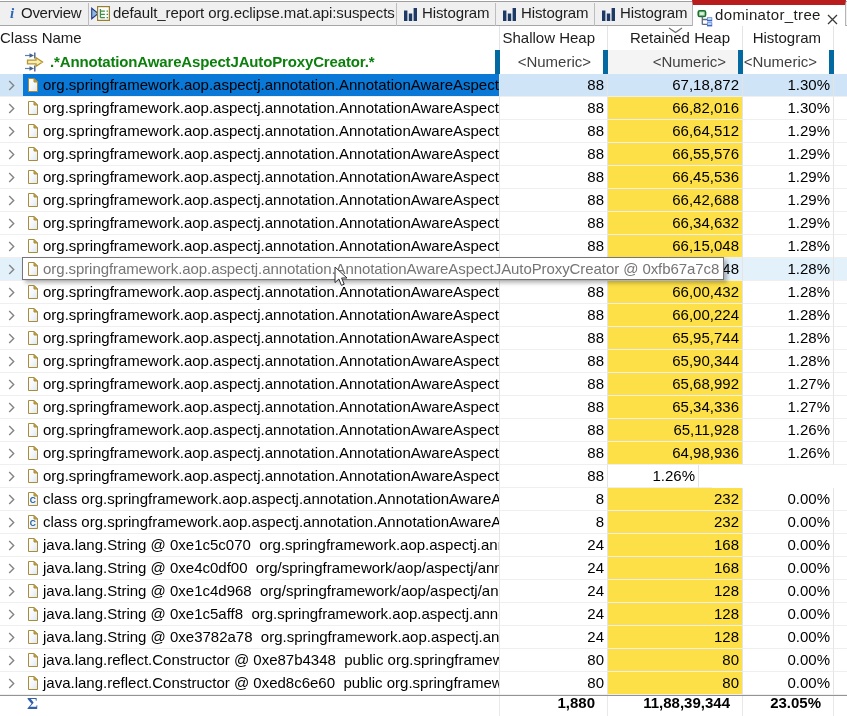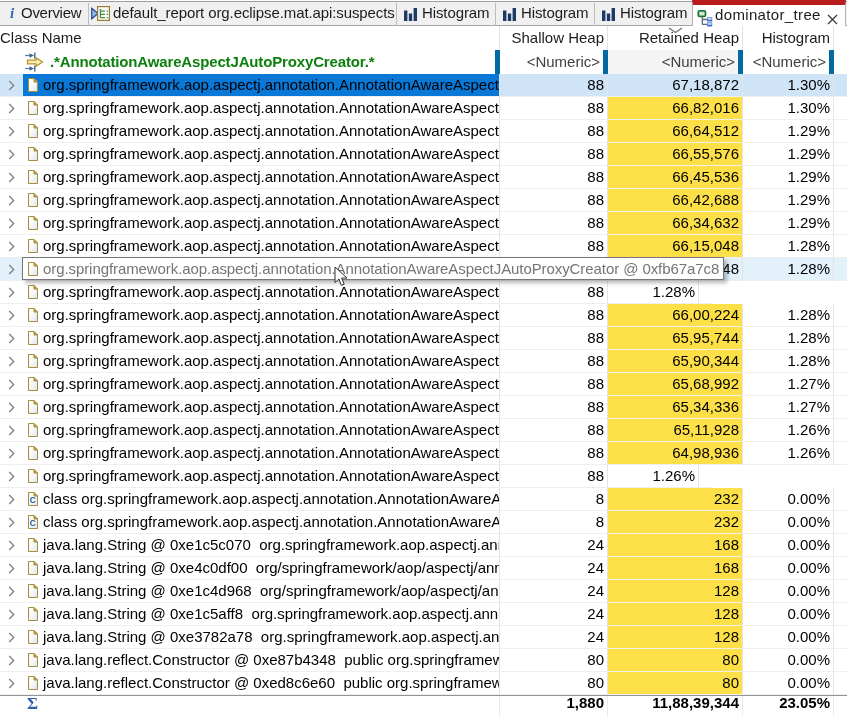--- a/index.html
+++ b/index.html
@@ -12,21 +12,21 @@
 .tab .ticon{position:absolute;top:3px}
 .tsep{position:absolute;top:2px;height:23px;width:1px;background:#bdbdbd}
 #atab{position:absolute;left:692px;top:0;width:154px;height:26px;background:#fff;
  border-left:1px solid #b5b5b5;border-right:1px solid #b5b5b5;border-top:5px solid #b91c1c}
 #atab span.txt{position:absolute;left:22px;top:1px;font-size:15px;letter-spacing:0.35px;color:#1c1c1c}
 
 #hdr{position:absolute;left:0;top:26px;width:847px;height:24px;display:flex;font-size:15px;color:#1c1c1c}
 #hdr>div{border-right:1px solid #e4e4e4;line-height:23px;white-space:nowrap;overflow:hidden}
 
 .c1{width:500px}.c2{width:108px}.c3{width:135px}.c4{width:91px}.c5{width:13px;border-right:none!important}
-.num{text-align:right;padding-right:3px}
+.num{text-align:right;padding-right:12px}
 
 #flt{position:absolute;left:0;top:50px;width:847px;height:24px;display:flex;font-size:15px}
 #flt>div{border-right:5px solid #0369a1;line-height:23px;white-space:nowrap;overflow:hidden}
 #flt .c3{background:#f4f4f4}
 .gray{color:#404040}
 
 #rows{position:absolute;left:0;top:74px;width:847px}
 .r{display:flex;height:23px;font-size:15px;color:#000}
 .r>div{border-right:1px solid #e4e4e4;border-bottom:1px solid #efefef;line-height:22px;
  white-space:nowrap;overflow:hidden}
@@ -325,20 +325,21 @@
           </svg>
           <div class="sw">
             <svg class="pic" width="12" height="14" viewBox="0 0 12 14">
               <path d="M1.5 .5 H7 L10.5 4 V13.5 H1.5 Z" fill="url(#pg)" stroke="#a88c3a" stroke-width="1"></path>
               <path d="M7 .5 L10.5 4 H7 Z" fill="#c7a63e" stroke="#a88c3a" stroke-width="1"></path>
             </svg>
             <span class="t">org.springframework.aop.aspectj.annotation.AnnotationAwareAspectJAutoProxyCreator</span>
           </div>
         </div>
         <div class="c2">88</div>
+        <div class="c3">66,00,432</div>
         <div class="c4">1.28%</div>
         <div class="c5"></div>
       </div>
 <div class="r ">
         <div class="c1">
           <svg class="chv" width="7" height="11" viewBox="0 0 7 11">
             <path d="M1.2 1 L5.7 5.5 L1.2 10" fill="none" stroke="#848484" stroke-width="1.4"></path>
           </svg>
           <div class="sw">
             <svg class="pic" width="12" height="14" viewBox="0 0 12 14">

